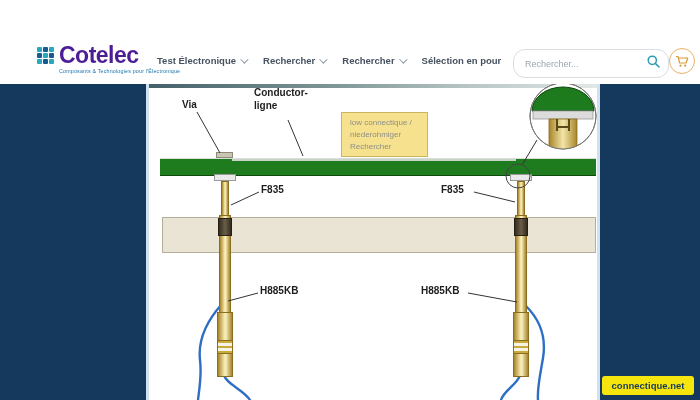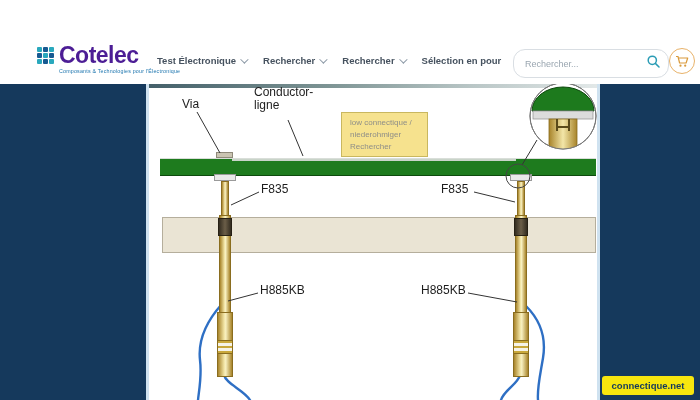--- a/index.html
+++ b/index.html
@@ -61,21 +61,21 @@
         background:linear-gradient(90deg,#332c20 0%,#6b5e48 50%,#332c20 100%);
         border:1px solid #262014;box-sizing:border-box;}
   .rings{position:absolute;top:256px;width:16px;height:14px;box-sizing:border-box;
          border:1px solid #8a6d1f;
          background:linear-gradient(180deg,#c9a83c 0 18%,#f5f2e8 18% 44%,#c9a83c 44% 58%,#f5f2e8 58% 84%,#c9a83c 84% 100%);}
 
   .callout{position:absolute;left:195px;top:28px;width:87px;height:45px;background:#f6e28e;
            border:1px solid #c9b75f;box-sizing:border-box;padding:4px 0 0 8px;
            font-size:8px;line-height:12px;color:#8e8e88;}
 
-  .dlabel{position:absolute;font-size:12px;color:#1d1d1d;line-height:13px;white-space:nowrap;}
+  .dlabel{position:absolute;font-size:10px;color:#1d1d1d;line-height:13px;white-space:nowrap;font-weight:bold;}
 
   .svgfill{position:absolute;left:0;top:0;}
   .watermark{position:absolute;left:602px;top:376px;width:92px;height:19px;background:#f7e60e;
              border-radius:3px;display:flex;align-items:center;justify-content:center;
              font-size:9.5px;font-weight:bold;color:#14395c;}
 </style>
 </head>
 <body>
 
 <div class="header">

